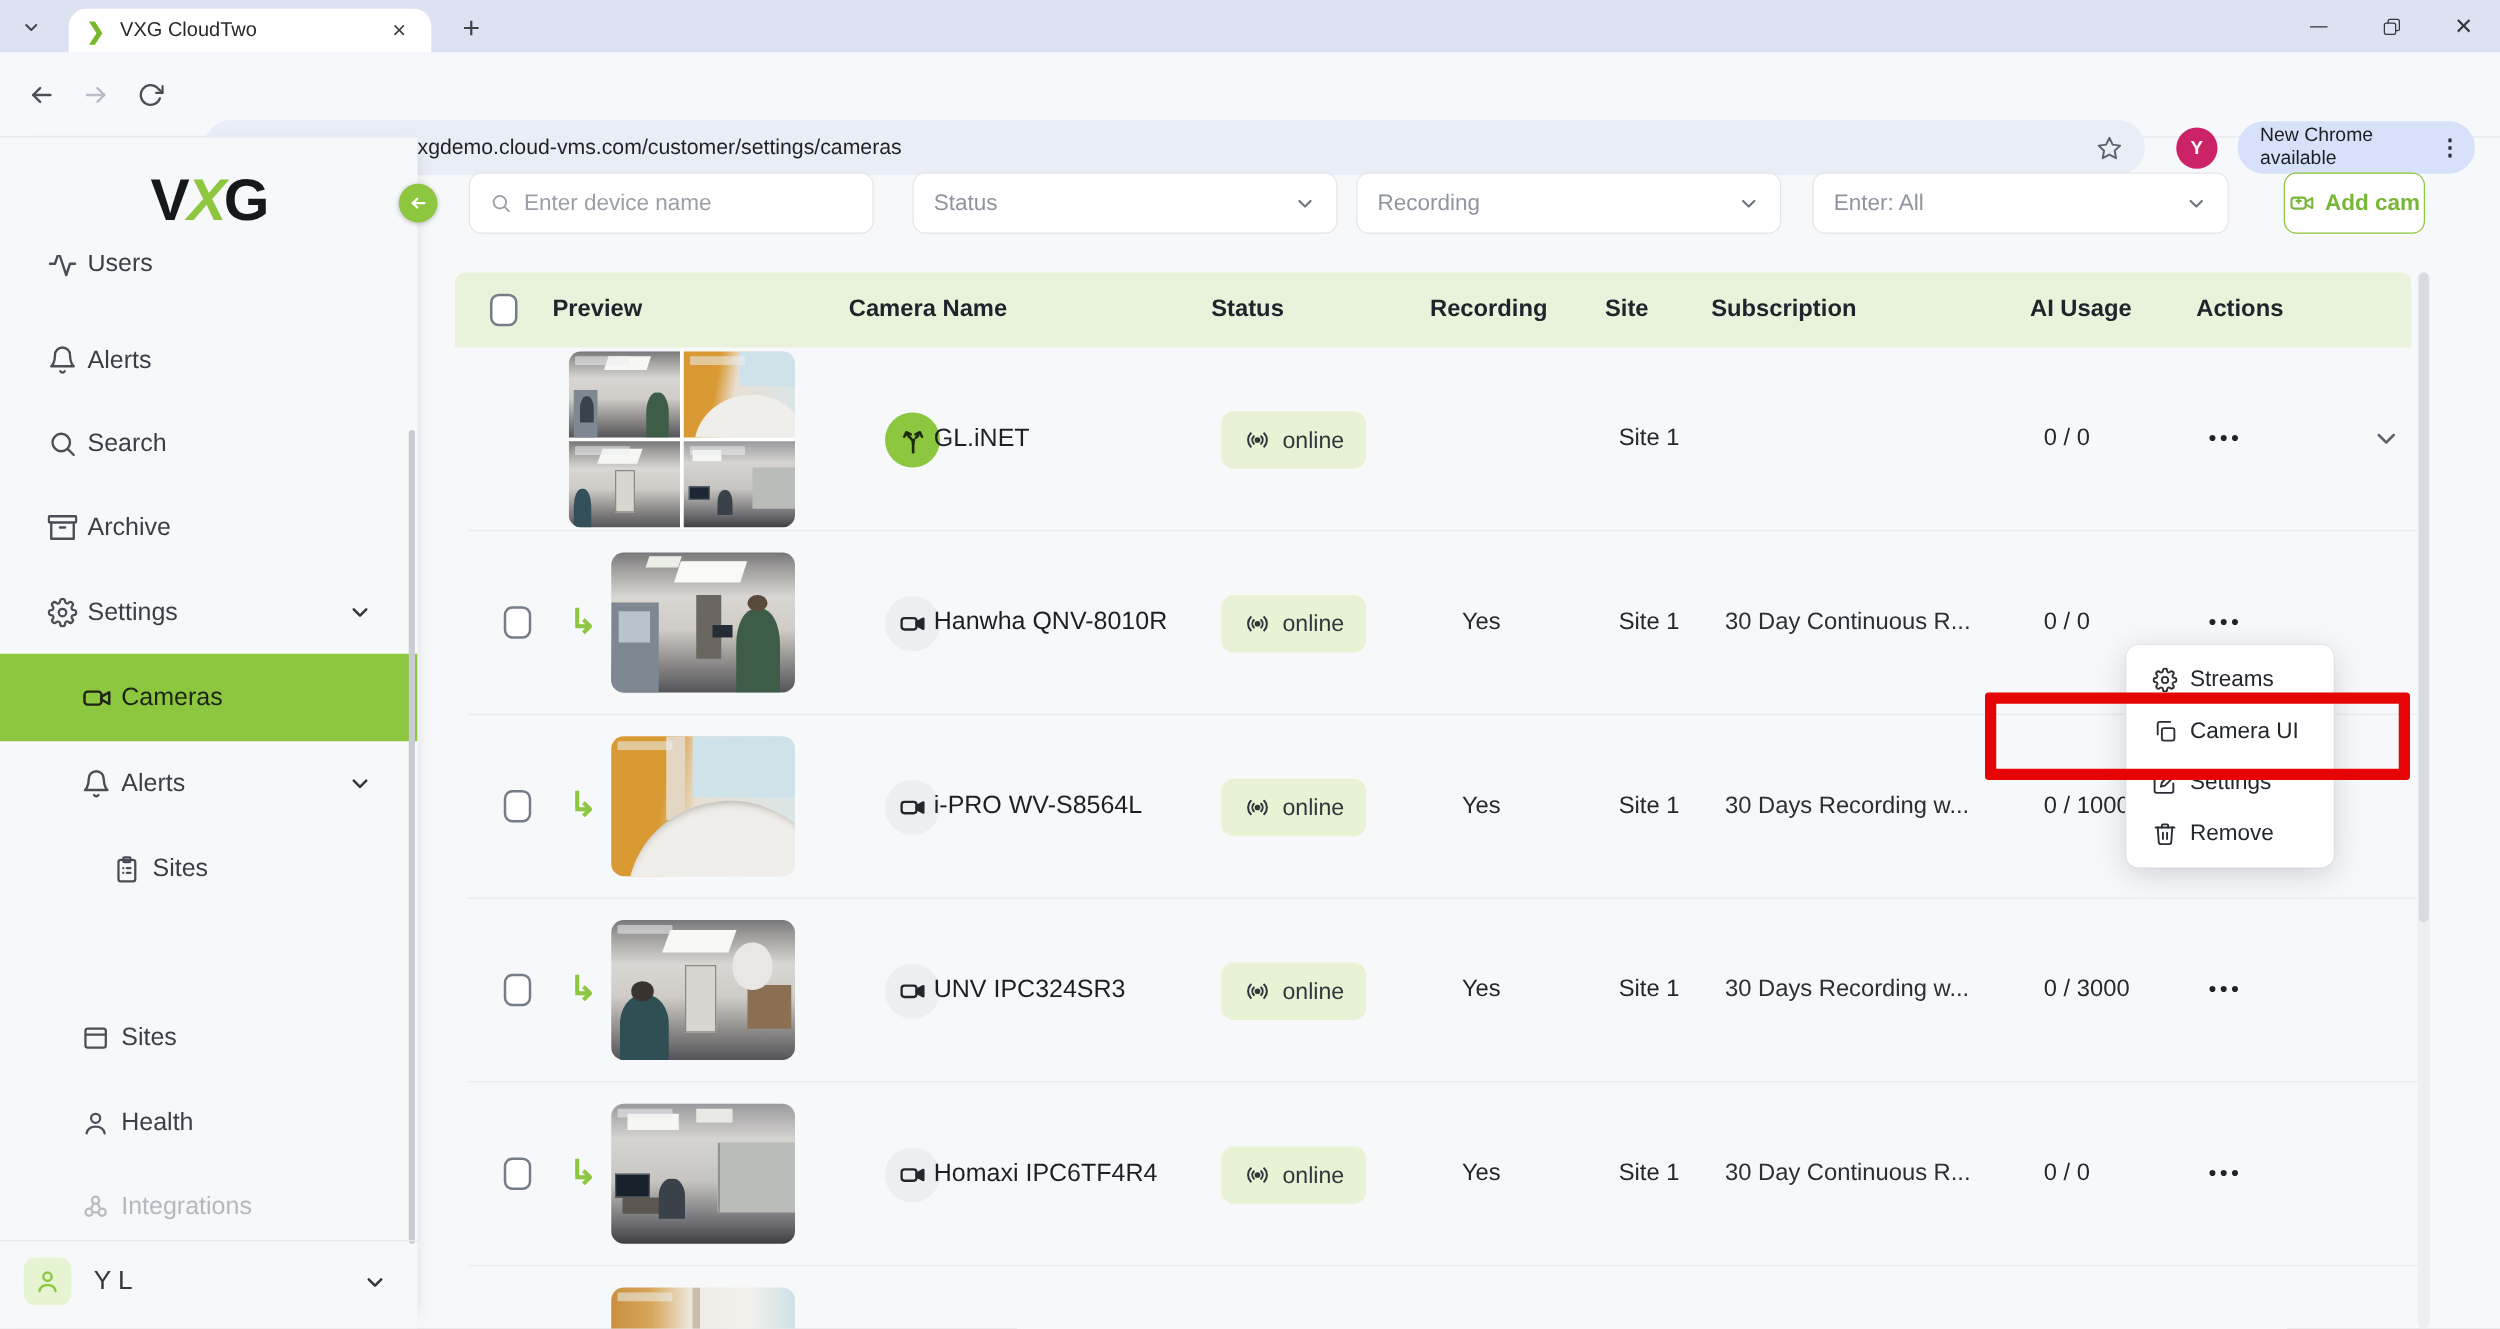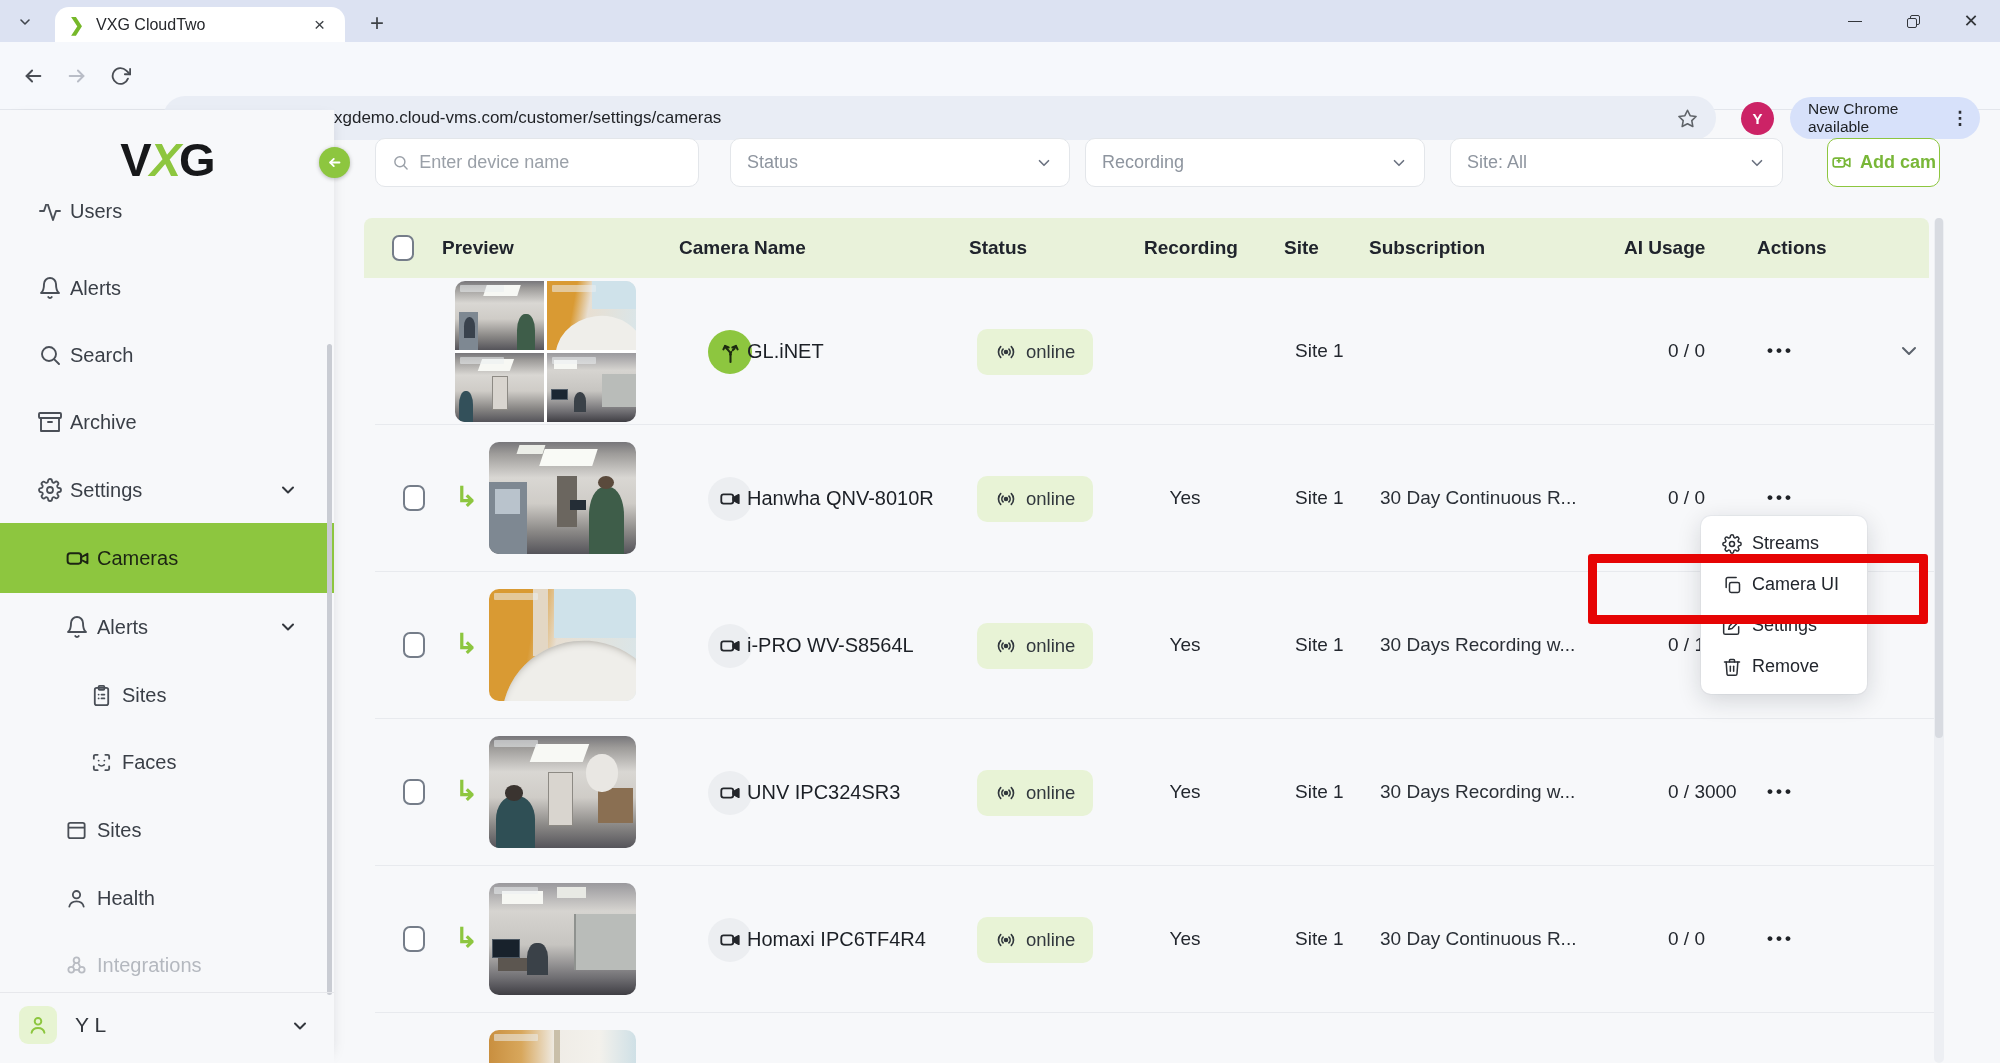--- a/index.html
+++ b/index.html
@@ -99,21 +99,21 @@
   .gcell{position:relative; overflow:hidden;}
   .camdot{position:absolute; left:333px; top:52px; width:44px; height:44px; border-radius:50%; background:#eceef1;
     display:flex; align-items:center; justify-content:center; color:#23262b;}
   .camdot.gw{background:var(--green); color:#1d2b10;}
   .cname{position:absolute; left:372px; top:50%; transform:translateY(-50%); font-size:20px; color:#1c2026;}
   .badge{position:absolute; left:602px; top:51px; height:46px; padding:0 18px; border-radius:10px; background:var(--badge-green);
     display:flex; align-items:center; gap:9px; color:#31373d; font-size:18.5px;}
   .rec{position:absolute; left:775px; width:70px; text-align:center; top:50%; transform:translateY(-50%); font-size:19px; color:#23272e;}
   .site{position:absolute; left:920px; width:58px; top:50%; transform:translateY(-50%); font-size:19px; color:#23272e; line-height:1.35;}
   .subsc{position:absolute; left:1005px; width:245px; top:50%; transform:translateY(-50%); font-size:19px; color:#2a2f36; white-space:nowrap; overflow:hidden;}
-  .ai{position:absolute; left:1260px; top:50%; transform:translateY(-50%); font-size:19px; color:#23272e;margin-left:33px;}
+  .ai{position:absolute; left:1260px; top:50%; transform:translateY(-50%); font-size:19px; color:#23272e;}
   .dots{position:absolute; left:1386px; top:50%; transform:translateY(-50%); font-size:17px; letter-spacing:3px;
     color:#1f2227; font-weight:700; padding:6px;}
   .rowchev{position:absolute; left:1522px; top:50%; transform:translateY(-50%); color:#5c636c;}
   .pagescroll{position:absolute; left:1934px; top:218px; width:10px; height:845px; background:#edeff3; border-radius:5px;}
   .pagescroll i{position:absolute; left:1px; top:0; width:8px; height:520px; border-radius:4px; background:#d8dbe1;}
 
   
   .menu{position:absolute; left:1701px; top:516px; width:166px; height:178px; background:#fff; border-radius:10px;
     box-shadow:0 6px 24px rgba(16,24,40,.16), 0 0 0 1px #eef0f3; z-index:50; padding-top:7px;}
   .mitem{height:41px; display:flex; align-items:center; gap:10px; padding:0 0 0 21px; font-size:18px; color:#22262d;}
@@ -290,34 +290,20 @@
             <svg width="23" height="23" viewBox="0 0 24 24" fill="none" stroke="currentColor" stroke-width="1.9" stroke-linecap="round" stroke-linejoin="round">
               <rect x="5" y="4" width="14" height="18" rx="2"></rect>
               <rect x="9" y="2" width="6" height="4" rx="1"></rect>
               <line x1="9" y1="11" x2="9.01" y2="11"></line>
               <line x1="12" y1="11" x2="15" y2="11"></line>
               <line x1="9" y1="15" x2="9.01" y2="15"></line>
               <line x1="12" y1="15" x2="15" y2="15"></line>
             </svg>
           </span>
         <span class="lb">Sites</span>
-      </div>
-      <div class="nitem lv3" style="top:534px;">
-        <span class="ic">
-            <svg width="23" height="23" viewBox="0 0 24 24" fill="none" stroke="currentColor" stroke-width="1.9" stroke-linecap="round" stroke-linejoin="round">
-              <path d="M4 8V5.5A1.5 1.5 0 0 1 5.5 4H8"></path>
-              <path d="M16 4h2.5A1.5 1.5 0 0 1 20 5.5V8"></path>
-              <path d="M20 16v2.5a1.5 1.5 0 0 1-1.5 1.5H16"></path>
-              <path d="M8 20H5.5A1.5 1.5 0 0 1 4 18.5V16"></path>
-              <line x1="9" y1="10" x2="9.01" y2="10"></line>
-              <line x1="15" y1="10" x2="15.01" y2="10"></line>
-              <path d="M9.2 14.5a3.6 2.6 0 0 0 5.6 0"></path>
-            </svg>
-          </span>
-        <span class="lb">Faces</span>
       </div>
       <div class="nitem lv2" style="top:602px;">
         <span class="ic">
             <svg width="23" height="23" viewBox="0 0 24 24" fill="none" stroke="currentColor" stroke-width="1.9" stroke-linejoin="round">
               <rect x="3.5" y="4" width="17" height="16" rx="2"></rect>
               <line x1="3.5" y1="9" x2="20.5" y2="9"></line>
             </svg>
           </span>
         <span class="lb">Sites</span>
       </div>
@@ -378,21 +364,21 @@
   </div>
   <div class="field" style="left:1085px; width:340px;">
     <span>Recording</span>
     <span class="chev">
         <svg width="18" height="18" viewBox="0 0 24 24" fill="none" stroke="currentColor" stroke-width="2.2" stroke-linecap="round" stroke-linejoin="round">
           <polyline points="6 9 12 15 18 9"></polyline>
         </svg>
       </span>
   </div>
   <div class="field" style="left:1450px; width:333px;">
-    <span>Site: All</span>
+    <span>Enter: All</span>
     <span class="chev">
         <svg width="18" height="18" viewBox="0 0 24 24" fill="none" stroke="currentColor" stroke-width="2.2" stroke-linecap="round" stroke-linejoin="round">
           <polyline points="6 9 12 15 18 9"></polyline>
         </svg>
       </span>
   </div>
   <div class="addcam">
     <svg width="21" height="21" viewBox="0 0 24 24" fill="none" stroke="currentColor" stroke-width="1.9" stroke-linejoin="round">
         <rect x="2.5" y="7" width="13" height="10" rx="2.5"></rect>
         <path d="M15.5 10.8l6-3.3v9l-6-3.3z"></path>

